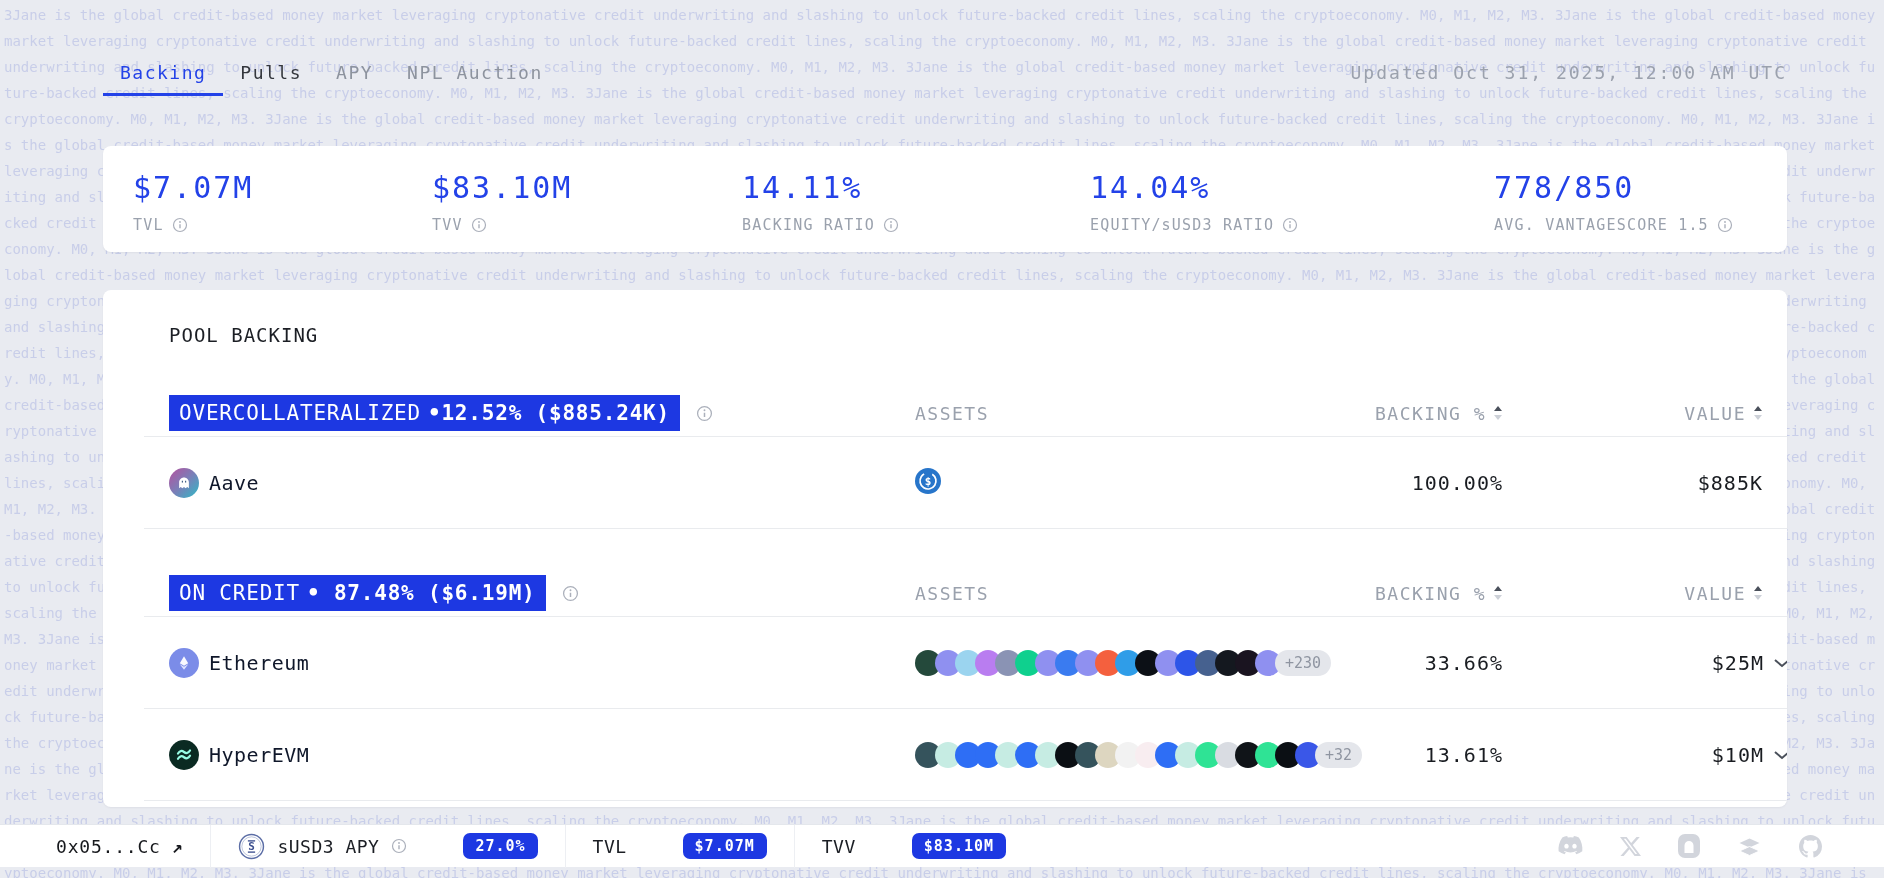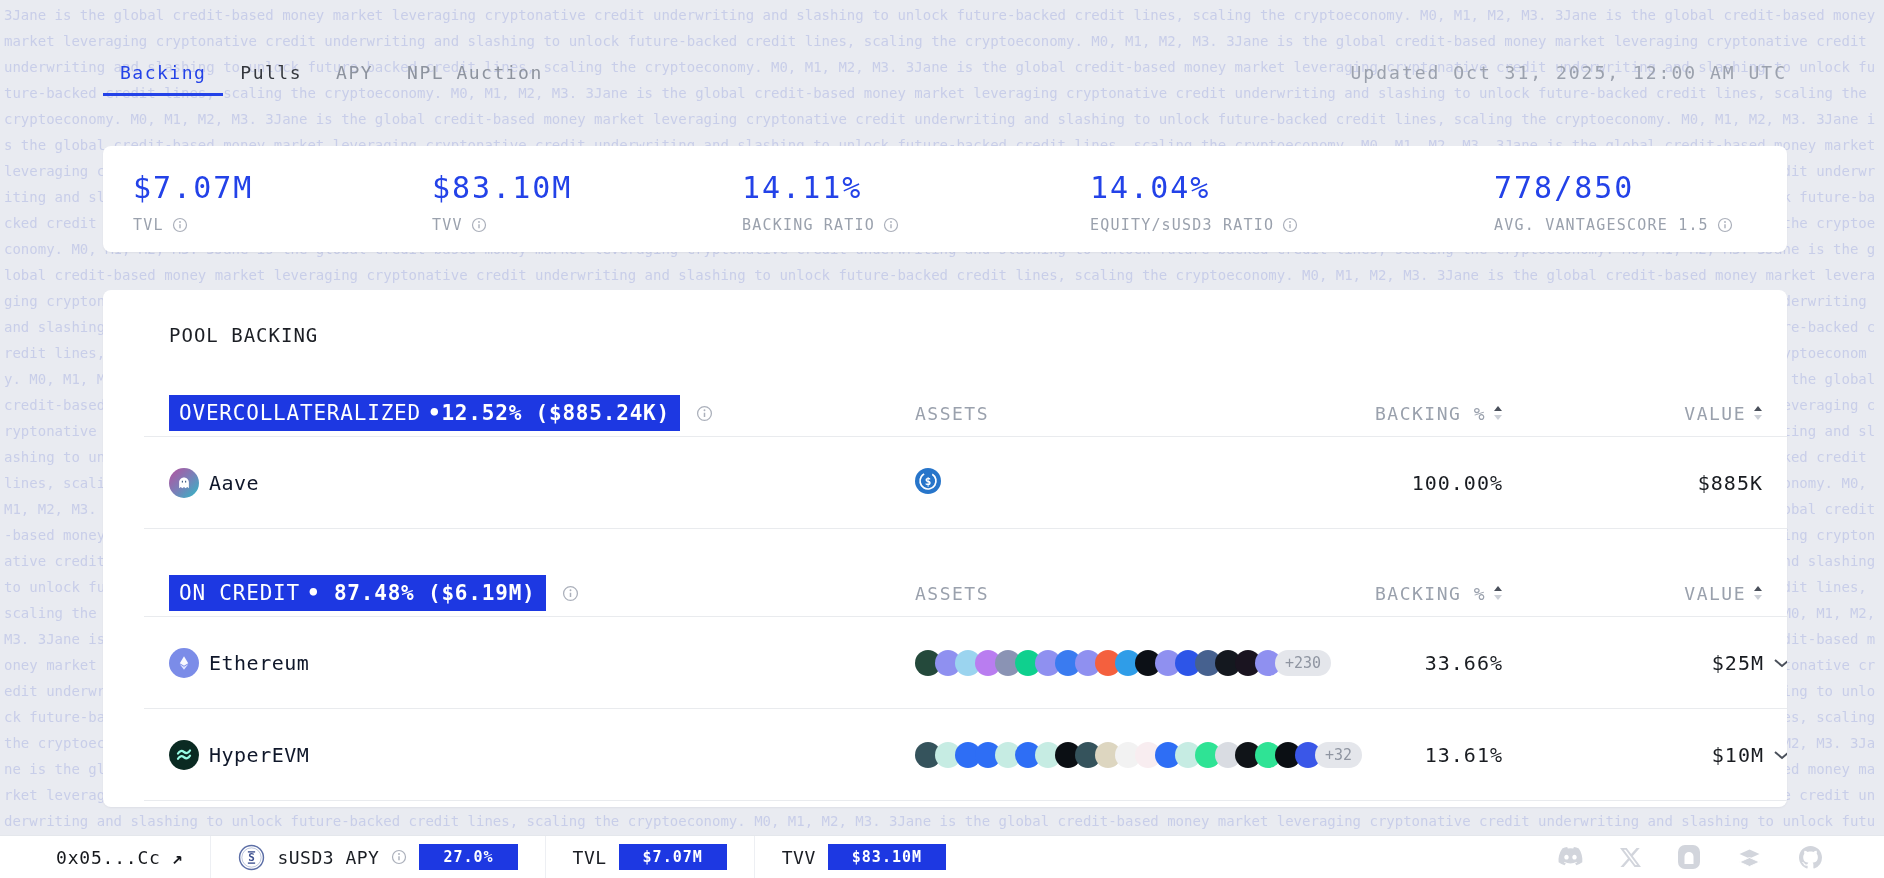--- a/index.html
+++ b/index.html
@@ -111,32 +111,32 @@
   .asset-dot + .asset-dot{margin-left:-6px;}
   .more-pill{
     margin-left:-6px;height:26px;padding:0 10px;border-radius:13px;
     background:#e4e6eb;color:#8f95a1;font-size:15px;
     display:flex;align-items:center;z-index:2;
   }
   .chev{margin-right:-28px;display:flex;cursor:pointer;}
   .sort{display:flex;cursor:pointer;}
   
   .footer{
-    position:absolute;left:0;right:0;bottom:0;height:43px;
+    position:absolute;left:0;right:0;bottom:11px;height:43px;
     background:#fff;border-top:1px solid #e4e7ec;
     display:flex;align-items:center;padding-left:56px;
   }
   .wallet{display:flex;align-items:center;gap:11px;font-size:18px;letter-spacing:0.8px;cursor:pointer;}
   .arrow{font-size:18px;font-weight:bold;color:#16181d;}
   .vdiv{width:1px;height:43px;background:#edeff3;margin:0 27px;}
   .fgroup{display:flex;align-items:center;gap:12px;}
   .flabel{font-size:18px;letter-spacing:0.5px;color:#1b1e24;}
   .fbadge{
     background:var(--badge-bg);color:#fff;font-size:15px;font-weight:700;
-    letter-spacing:1px;padding:4px 24px;border-radius:0;
+    letter-spacing:1px;padding:4px 12px;border-radius:7px;margin-left:44px;
   }
   .spacer{flex:1;}
   .socials{display:flex;align-items:center;gap:37px;margin-right:62px;}
   .socials svg{display:block;cursor:pointer;}
   .info-ic{display:flex;cursor:pointer;}
 </style>
 </head>
 <body>
 
 <div class="bg-pattern">3Jane is the global credit-based money market leveraging cryptonative credit underwriting and slashing to unlock future-backed credit lines, scaling the cryptoeconomy. M0, M1, M2, M3. 3Jane is the global credit-based money market leveraging cryptonative credit underwriting and slashing to unlock future-backed credit lines, scaling the cryptoeconomy. M0, M1, M2, M3. 3Jane is the global credit-based money market leveraging cryptonative credit underwriting and slashing to unlock future-backed credit lines, scaling the cryptoeconomy. M0, M1, M2, M3. 3Jane is the global credit-based money market leveraging cryptonative credit underwriting and slashing to unlock future-backed credit lines, scaling the cryptoeconomy. M0, M1, M2, M3. 3Jane is the global credit-based money market leveraging cryptonative credit underwriting and slashing to unlock future-backed credit lines, scaling the cryptoeconomy. M0, M1, M2, M3. 3Jane is the global credit-based money market leveraging cryptonative credit underwriting and slashing to unlock future-backed credit lines, scaling the cryptoeconomy. M0, M1, M2, M3. 3Jane is the global credit-based money market leveraging cryptonative credit underwriting and slashing to unlock future-backed credit lines, scaling the cryptoeconomy. M0, M1, M2, M3. 3Jane is the global credit-based money market leveraging cryptonative credit underwriting and slashing to unlock future-backed credit lines, scaling the cryptoeconomy. M0, M1, M2, M3. 3Jane is the global credit-based money market leveraging cryptonative credit underwriting and slashing to unlock future-backed credit lines, scaling the cryptoeconomy. M0, M1, M2, M3. 3Jane is the global credit-based money market leveraging cryptonative credit underwriting and slashing to unlock future-backed credit lines, scaling the cryptoeconomy. M0, M1, M2, M3. 3Jane is the global credit-based money market leveraging cryptonative credit underwriting and slashing to unlock future-backed credit lines, scaling the cryptoeconomy. M0, M1, M2, M3. 3Jane is the global credit-based money market leveraging cryptonative credit underwriting and slashing to unlock future-backed credit lines, scaling the cryptoeconomy. M0, M1, M2, M3. 3Jane is the global credit-based money market leveraging cryptonative credit underwriting and slashing to unlock future-backed credit lines, scaling the cryptoeconomy. M0, M1, M2, M3. 3Jane is the global credit-based money market leveraging cryptonative credit underwriting and slashing to unlock future-backed credit lines, scaling the cryptoeconomy. M0, M1, M2, M3. 3Jane is the global credit-based money market leveraging cryptonative credit underwriting and slashing to unlock future-backed credit lines, scaling the cryptoeconomy. M0, M1, M2, M3. 3Jane is the global credit-based money market leveraging cryptonative credit underwriting and slashing to unlock future-backed credit lines, scaling the cryptoeconomy. M0, M1, M2, M3. 3Jane is the global credit-based money market leveraging cryptonative credit underwriting and slashing to unlock future-backed credit lines, scaling the cryptoeconomy. M0, M1, M2, M3. 3Jane is the global credit-based money market leveraging cryptonative credit underwriting and slashing to unlock future-backed credit lines, scaling the cryptoeconomy. M0, M1, M2, M3. 3Jane is the global credit-based money market leveraging cryptonative credit underwriting and slashing to unlock future-backed credit lines, scaling the cryptoeconomy. M0, M1, M2, M3. 3Jane is the global credit-based money market leveraging cryptonative credit underwriting and slashing to unlock future-backed credit lines, scaling the cryptoeconomy. M0, M1, M2, M3. 3Jane is the global credit-based money market leveraging cryptonative credit underwriting and slashing to unlock future-backed credit lines, scaling the cryptoeconomy. M0, M1, M2, M3. 3Jane is the global credit-based money market leveraging cryptonative credit underwriting and slashing to unlock future-backed credit lines, scaling the cryptoeconomy. M0, M1, M2, M3. 3Jane is the global credit-based money market leveraging cryptonative credit underwriting and slashing to unlock future-backed credit lines, scaling the cryptoeconomy. M0, M1, M2, M3. 3Jane is the global credit-based money market leveraging cryptonative credit underwriting and slashing to unlock future-backed credit lines, scaling the cryptoeconomy. M0, M1, M2, M3. 3Jane is the global credit-based money market leveraging cryptonative credit underwriting and slashing to unlock future-backed credit lines, scaling the cryptoeconomy. M0, M1, M2, M3. 3Jane is the global credit-based money market leveraging cryptonative credit underwriting and slashing to unlock future-backed credit lines, scaling the cryptoeconomy. M0, M1, M2, M3. 3Jane is the global credit-based money market leveraging cryptonative credit underwriting and slashing to unlock future-backed credit lines, scaling the cryptoeconomy. M0, M1, M2, M3. 3Jane is the global credit-based money market leveraging cryptonative credit underwriting and slashing to unlock future-backed credit lines, scaling the cryptoeconomy. M0, M1, M2, M3. 3Jane is the global credit-based money market leveraging cryptonative credit underwriting and slashing to unlock future-backed credit lines, scaling the cryptoeconomy. M0, M1, M2, M3. 3Jane is the global credit-based money market leveraging cryptonative credit underwriting and slashing to unlock future-backed credit lines, scaling the cryptoeconomy. M0, M1, M2, M3. 3Jane is the global credit-based money market leveraging cryptonative credit underwriting and slashing to unlock future-backed credit lines, scaling the cryptoeconomy. M0, M1, M2, M3. 3Jane is the global credit-based money market leveraging cryptonative credit underwriting and slashing to unlock future-backed credit lines, scaling the cryptoeconomy. M0, M1, M2, M3. 3Jane is the global credit-based money market leveraging cryptonative credit underwriting and slashing to unlock future-backed credit lines, scaling the cryptoeconomy. M0, M1, M2, M3. 3Jane is the global credit-based money market leveraging cryptonative credit underwriting and slashing to unlock future-backed credit lines, scaling the cryptoeconomy. M0, M1, M2, M3. 3Jane is the global credit-based money market leveraging cryptonative credit underwriting and slashing to unlock future-backed credit lines, scaling the cryptoeconomy. M0, M1, M2, M3. 3Jane is the global credit-based money market leveraging cryptonative credit underwriting and slashing to unlock future-backed credit lines, scaling the cryptoeconomy. M0, M1, M2, M3. 3Jane is the global credit-based money market leveraging cryptonative credit underwriting and slashing to unlock future-backed credit lines, scaling the cryptoeconomy. M0, M1, M2, M3. 3Jane is the global credit-based money market leveraging cryptonative credit underwriting and slashing to unlock future-backed credit lines, scaling the cryptoeconomy. M0, M1, M2, M3. 3Jane is the global credit-based money market leveraging cryptonative credit underwriting and slashing to unlock future-backed credit lines, scaling the cryptoeconomy. M0, M1, M2, M3. 3Jane is the global credit-based money market leveraging cryptonative credit underwriting and slashing to unlock future-backed credit lines, scaling the cryptoeconomy. M0, M1, M2, M3. 3Jane is the global credit-based money market leveraging cryptonative credit underwriting and slashing to unlock future-backed credit lines, scaling the cryptoeconomy. M0, M1, M2, M3. 3Jane is the global credit-based money market leveraging cryptonative credit underwriting and slashing to unlock future-backed credit lines, scaling the cryptoeconomy. M0, M1, M2, M3. 3Jane is the global credit-based money market leveraging cryptonative credit underwriting and slashing to unlock future-backed credit lines, scaling the cryptoeconomy. M0, M1, M2, M3. 3Jane is the global credit-based money market leveraging cryptonative credit underwriting and slashing to unlock future-backed credit lines, scaling the cryptoeconomy. M0, M1, M2, M3. 3Jane is the global credit-based money market leveraging cryptonative credit underwriting and slashing to unlock future-backed credit lines, scaling the cryptoeconomy. M0, M1, M2, M3. 3Jane is the global credit-based money market leveraging cryptonative credit underwriting and slashing to unlock future-backed credit lines, scaling the cryptoeconomy. M0, M1, M2, M3. 3Jane is the global credit-based money market leveraging cryptonative credit underwriting and slashing to unlock future-backed credit lines, scaling the cryptoeconomy. M0, M1, M2, M3. 3Jane is the global credit-based money market leveraging cryptonative credit underwriting and slashing to unlock future-backed credit lines, scaling the cryptoeconomy. M0, M1, M2, M3. 3Jane is the global credit-based money market leveraging cryptonative credit underwriting and slashing to unlock future-backed credit lines, scaling the cryptoeconomy. M0, M1, M2, M3. 3Jane is the global credit-based money market leveraging cryptonative credit underwriting and slashing to unlock future-backed credit lines, scaling the cryptoeconomy. M0, M1, M2, M3. 3Jane is the global credit-based money market leveraging cryptonative credit underwriting and slashing to unlock future-backed credit lines, scaling the cryptoeconomy. M0, M1, M2, M3. 3Jane is the global credit-based money market leveraging cryptonative credit underwriting and slashing to unlock future-backed credit lines, scaling the cryptoeconomy. M0, M1, M2, M3. 3Jane is the global credit-based money market leveraging cryptonative credit underwriting and slashing to unlock future-backed credit lines, scaling the cryptoeconomy. M0, M1, M2, M3. 3Jane is the global credit-based money market leveraging cryptonative credit underwriting and slashing to unlock future-backed credit lines, scaling the cryptoeconomy. M0, M1, M2, M3. 3Jane is the global credit-based money market leveraging cryptonative credit underwriting and slashing to unlock future-backed credit lines, scaling the cryptoeconomy. M0, M1, M2, M3. 3Jane is the global credit-based money market leveraging cryptonative credit underwriting and slashing to unlock future-backed credit lines, scaling the cryptoeconomy. M0, M1, M2, M3. 3Jane is the global credit-based money market leveraging cryptonative credit underwriting and slashing to unlock future-backed credit lines, scaling the cryptoeconomy. M0, M1, M2, M3. 3Jane is the global credit-based money market leveraging cryptonative credit underwriting and slashing to unlock future-backed credit lines, scaling the cryptoeconomy. M0, M1, M2, M3. 3Jane is the global credit-based money market leveraging cryptonative credit underwriting and slashing to unlock future-backed credit lines, scaling the cryptoeconomy. M0, M1, M2, M3. 3Jane is the global credit-based money market leveraging cryptonative credit underwriting and slashing to unlock future-backed credit lines, scaling the cryptoeconomy. M0, M1, M2, M3. 3Jane is the global credit-based money market leveraging cryptonative credit underwriting and slashing to unlock future-backed credit lines, scaling the cryptoeconomy. M0, M1, M2, M3. 3Jane is the global credit-based money market leveraging cryptonative credit underwriting and slashing to unlock future-backed credit lines, scaling the cryptoeconomy. M0, M1, M2, M3. 3Jane is the global credit-based money market leveraging cryptonative credit underwriting and slashing to unlock future-backed credit lines, scaling the cryptoeconomy. M0, M1, M2, M3. 3Jane is the global credit-based money market leveraging cryptonative credit underwriting and slashing to unlock future-backed credit lines, scaling the cryptoeconomy. M0, M1, M2, M3. </div>

